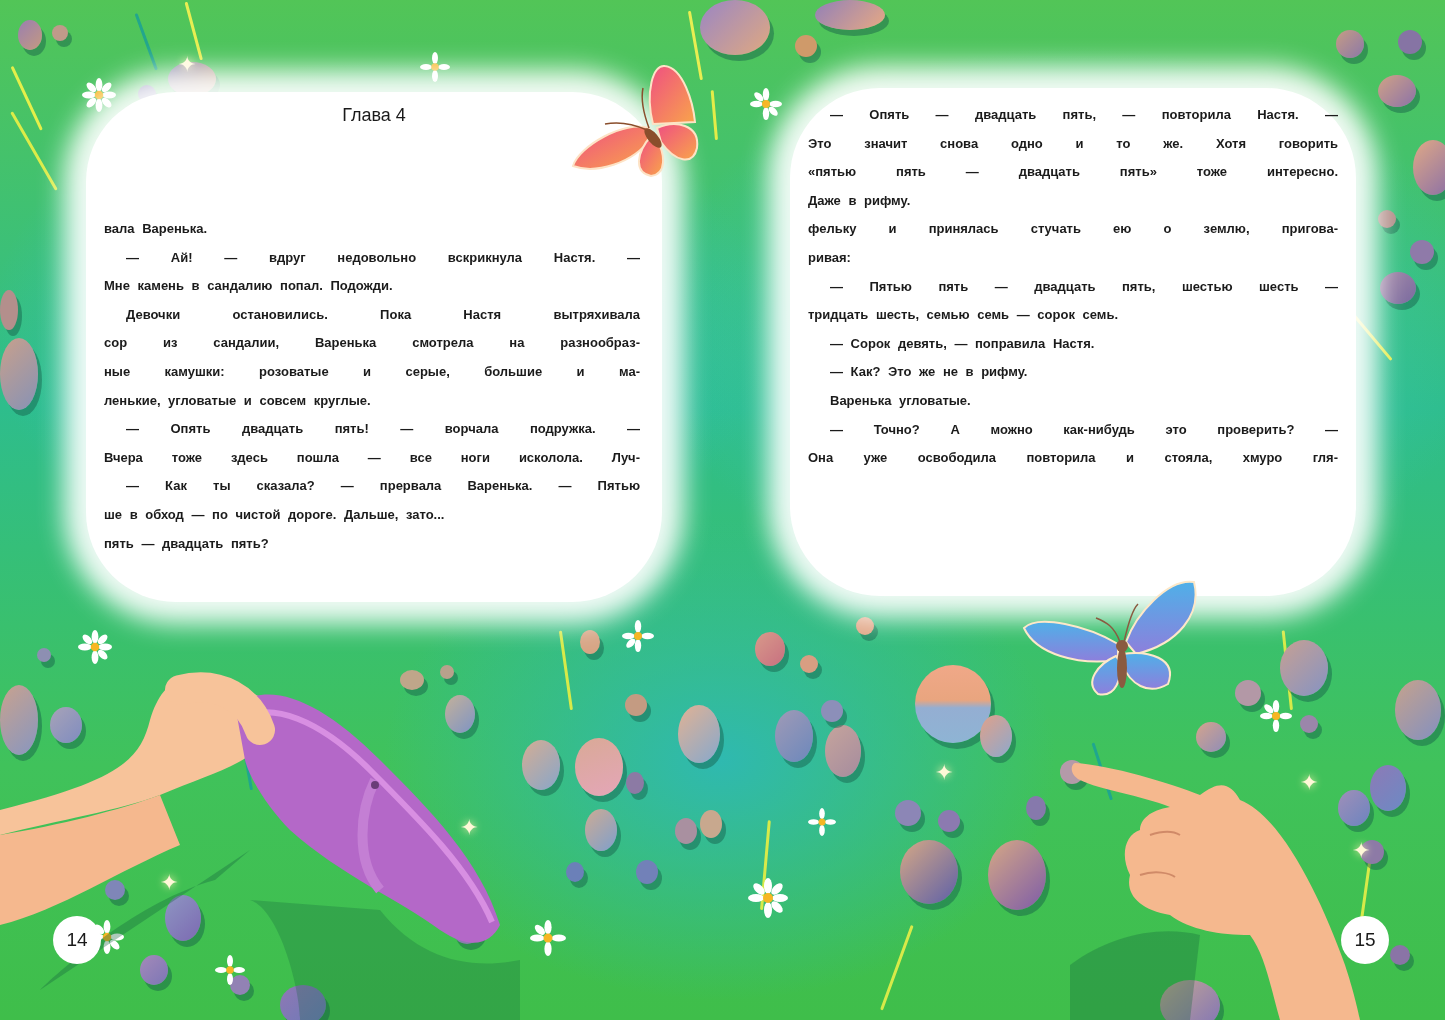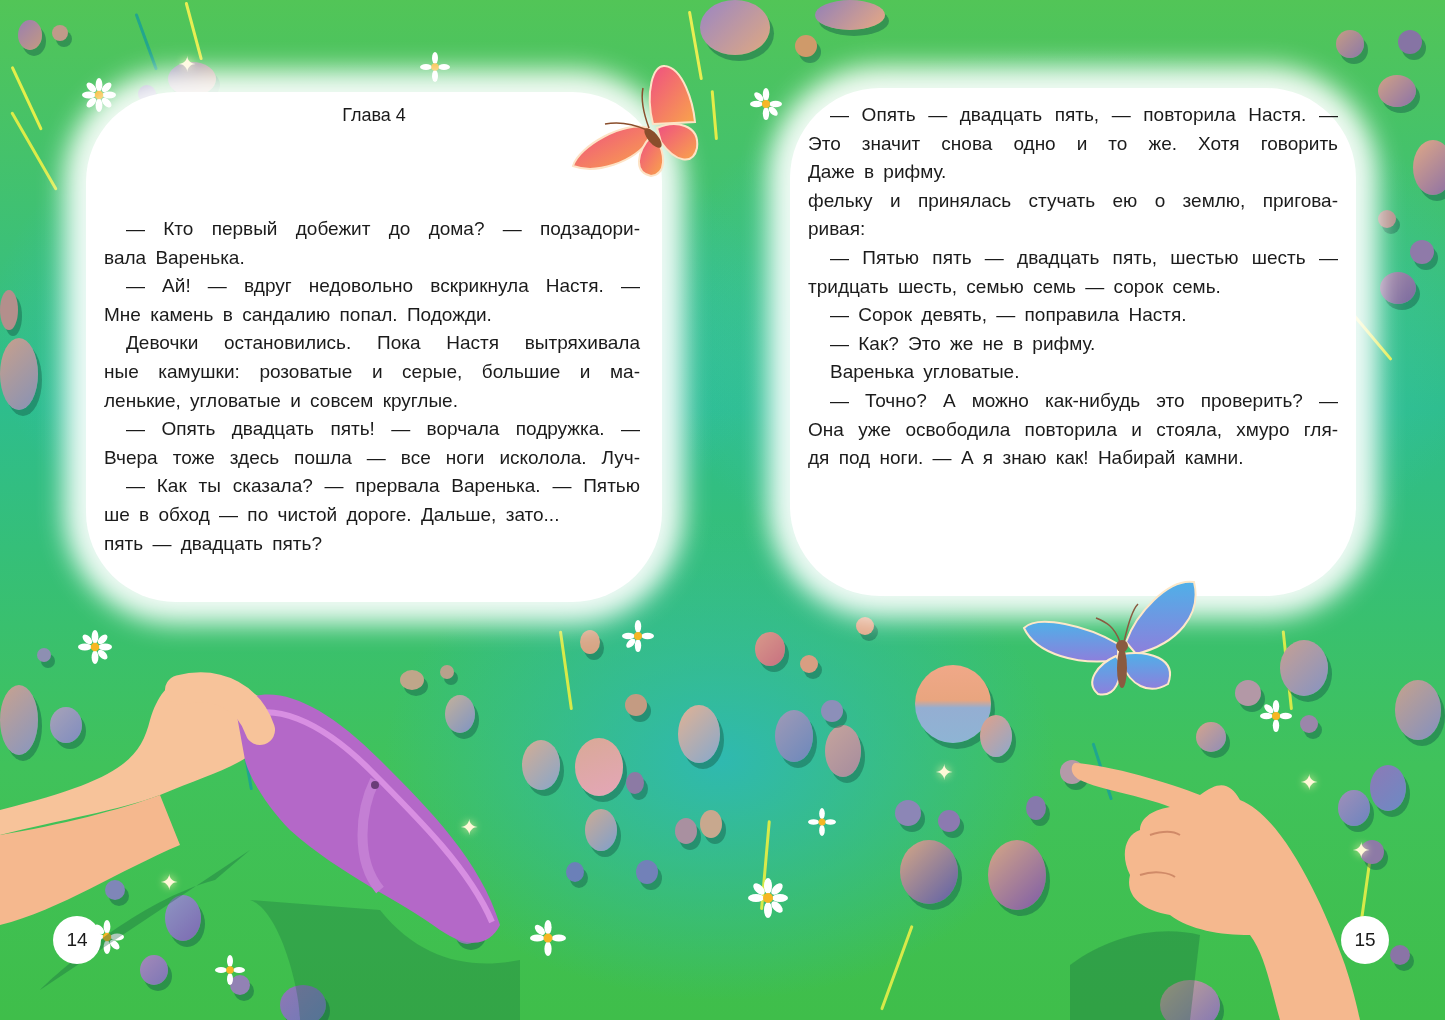--- a/index.html
+++ b/index.html
@@ -37,21 +37,21 @@
   .chapter-label {
     position: absolute; left: 86px; width: 576px; top: 105px; text-align: center;
     font-size: 18px; color: #1a1a1a;
   }
   .chapter-title {
     position: absolute; left: 86px; width: 576px; top: 132px; text-align: center;
     font-size: 35px; font-weight: 900; letter-spacing: 1px; color: #141414;
     font-family: "DejaVu Sans", sans-serif;
   }
   .text-block {
-    position: absolute; font-size: 19px; line-height: 28.6px; color: #1b1b1b;
+    position: absolute; font-size: 13px; line-height: 28.6px; color: #1b1b1b; font-weight: bold;
   }
   .text-block .line { display: block; text-align: justify; text-align-last: justify; white-space: nowrap; word-spacing: 4px; }
   .text-block .line.last { text-align-last: left; }
   .text-left { left: 104px; top: 215px; width: 536px; }
   .text-right { left: 808px; top: 101px; width: 530px; }
   .line.indent { padding-left: 22px; }
 
   .page-number {
     position: absolute; width: 48px; height: 48px; border-radius: 50%;
     background: #ffffff; display: flex; align-items: center; justify-content: center;
@@ -335,46 +335,46 @@
   <svg class="arm" style="left:1070px;top:735px" width="375" height="285" viewBox="0 0 375 285">
     <path d="M0 230 C 40 200, 90 190, 130 200 L 120 285 L 0 285 Z" fill="rgba(20,100,60,0.32)"></path>
     <path d="M5 28 C 40 30, 100 48, 130 60 C 150 45, 160 48, 170 65 C 210 80, 250 160, 275 230 C 285 260, 290 285, 290 285 L 210 285 C 200 250, 195 220, 180 200 C 150 200, 120 195, 100 180 C 70 175, 55 160, 60 140 C 50 120, 55 100, 70 95 C 70 85, 80 75, 100 72 C 70 60, 30 55, 10 45 C 0 40, 0 30, 5 28 Z" fill="#f5b88e"></path>
     <path d="M80 100 C 95 95, 105 97, 110 100" stroke="#d08a68" stroke-width="2" fill="none"></path>
     <path d="M70 140 C 85 135, 100 138, 105 142" stroke="#d08a68" stroke-width="2" fill="none"></path>
   </svg>
 
   <div class="chapter-label">Глава 4</div>
 
   <div class="text-block text-left" id="left-text">
-      <span class="line indent">— Кто первый добежит до дома? — подзадори-</span>
       <span class="line last">вала Варенька.</span>
       <span class="line indent">— Ай! — вдруг недовольно вскрикнула Настя. —</span>
       <span class="line last">Мне камень в сандалию попал. Подожди.</span>
       <span class="line indent">Девочки остановились. Пока Настя вытряхивала</span>
+      <span class="line">сор из сандалии, Варенька смотрела на разнообраз-</span>
       <span class="line">ные камушки: розоватые и серые, большие и ма-</span>
       <span class="line last">ленькие, угловатые и совсем круглые.</span>
       <span class="line indent">— Опять двадцать пять! — ворчала подружка. —</span>
       <span class="line">Вчера тоже здесь пошла — все ноги исколола. Луч-</span>
       <span class="line indent">— Как ты сказала? — прервала Варенька. — Пятью</span>
       <span class="line last">ше в обход — по чистой дороге. Дальше, зато...</span>
       <span class="line last">пять — двадцать пять?</span>
     </div>
 
   <div class="text-block text-right" id="right-text">
       <span class="line indent">— Опять — двадцать пять, — повторила Настя. —</span>
       <span class="line">Это значит снова одно и то же. Хотя говорить</span>
+      <span class="line">«пятью пять — двадцать пять» тоже интересно.</span>
       <span class="line last">Даже в рифму.</span>
       <span class="line">фельку и принялась стучать ею о землю, пригова-</span>
       <span class="line last">ривая:</span>
       <span class="line indent">— Пятью пять — двадцать пять, шестью шесть —</span>
       <span class="line last">тридцать шесть, семью семь — сорок семь.</span>
       <span class="line indent last">— Сорок девять, — поправила Настя.</span>
       <span class="line indent last">— Как? Это же не в рифму.</span>
       <span class="line indent last">Варенька угловатые.</span>
       <span class="line indent">— Точно? А можно как-нибудь это проверить? —</span>
       <span class="line">Она уже освободила повторила и стояла, хмуро гля-</span>
-      <span class="line last">дя под ноги. — А я знаю как! Набирай камни.</span>
     </div>
 
   <div class="page-number page-left">14</div>
   <div class="page-number page-right">15</div>
 
 </div>
 
 </body></html>

